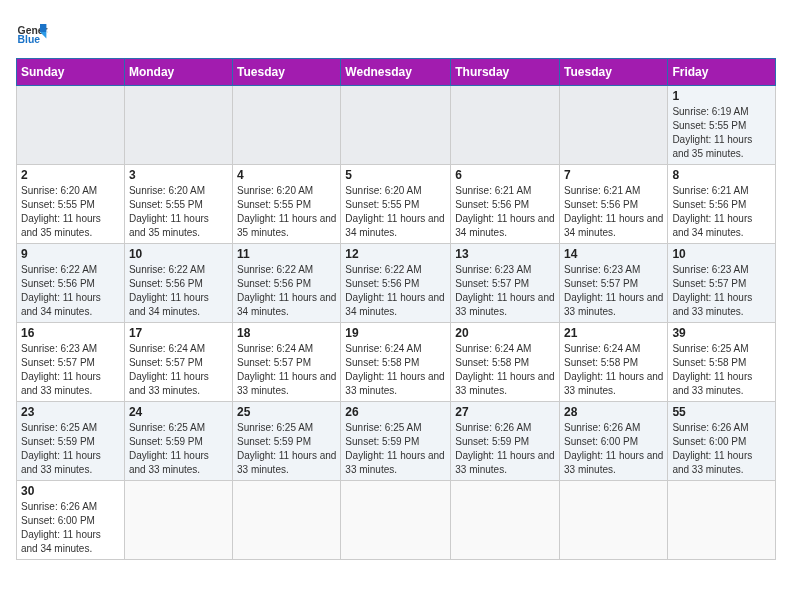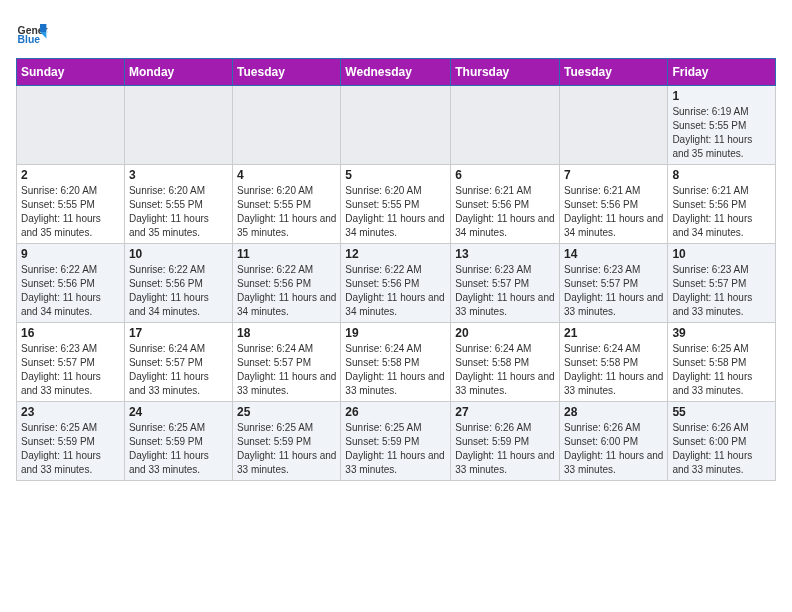--- a/index.html
+++ b/index.html
@@ -297,14 +297,28 @@
 Sunset: 6:00 PM
 Daylight: 11 hours and 33 minutes.</div>
         </td>
         <td>
           <span class="day-number">55</span>
           <div class="day-info" style="white-space: pre-line;">Sunrise: 6:26 AM
 Sunset: 6:00 PM
 Daylight: 11 hours and 33 minutes.</div>
         </td>
       </tr>
+      <tr>
+        <td>
+          <span class="day-number">30</span>
+          <div class="day-info" style="white-space: pre-line;">Sunrise: 6:26 AM
+Sunset: 6:00 PM
+Daylight: 11 hours and 34 minutes.</div>
+        </td>
+        <td class="empty"></td>
+        <td class="empty"></td>
+        <td class="empty"></td>
+        <td class="empty"></td>
+        <td class="empty"></td>
+        <td class="empty"></td>
+      </tr>
     </tbody>
 </table>
 
 </body></html>

